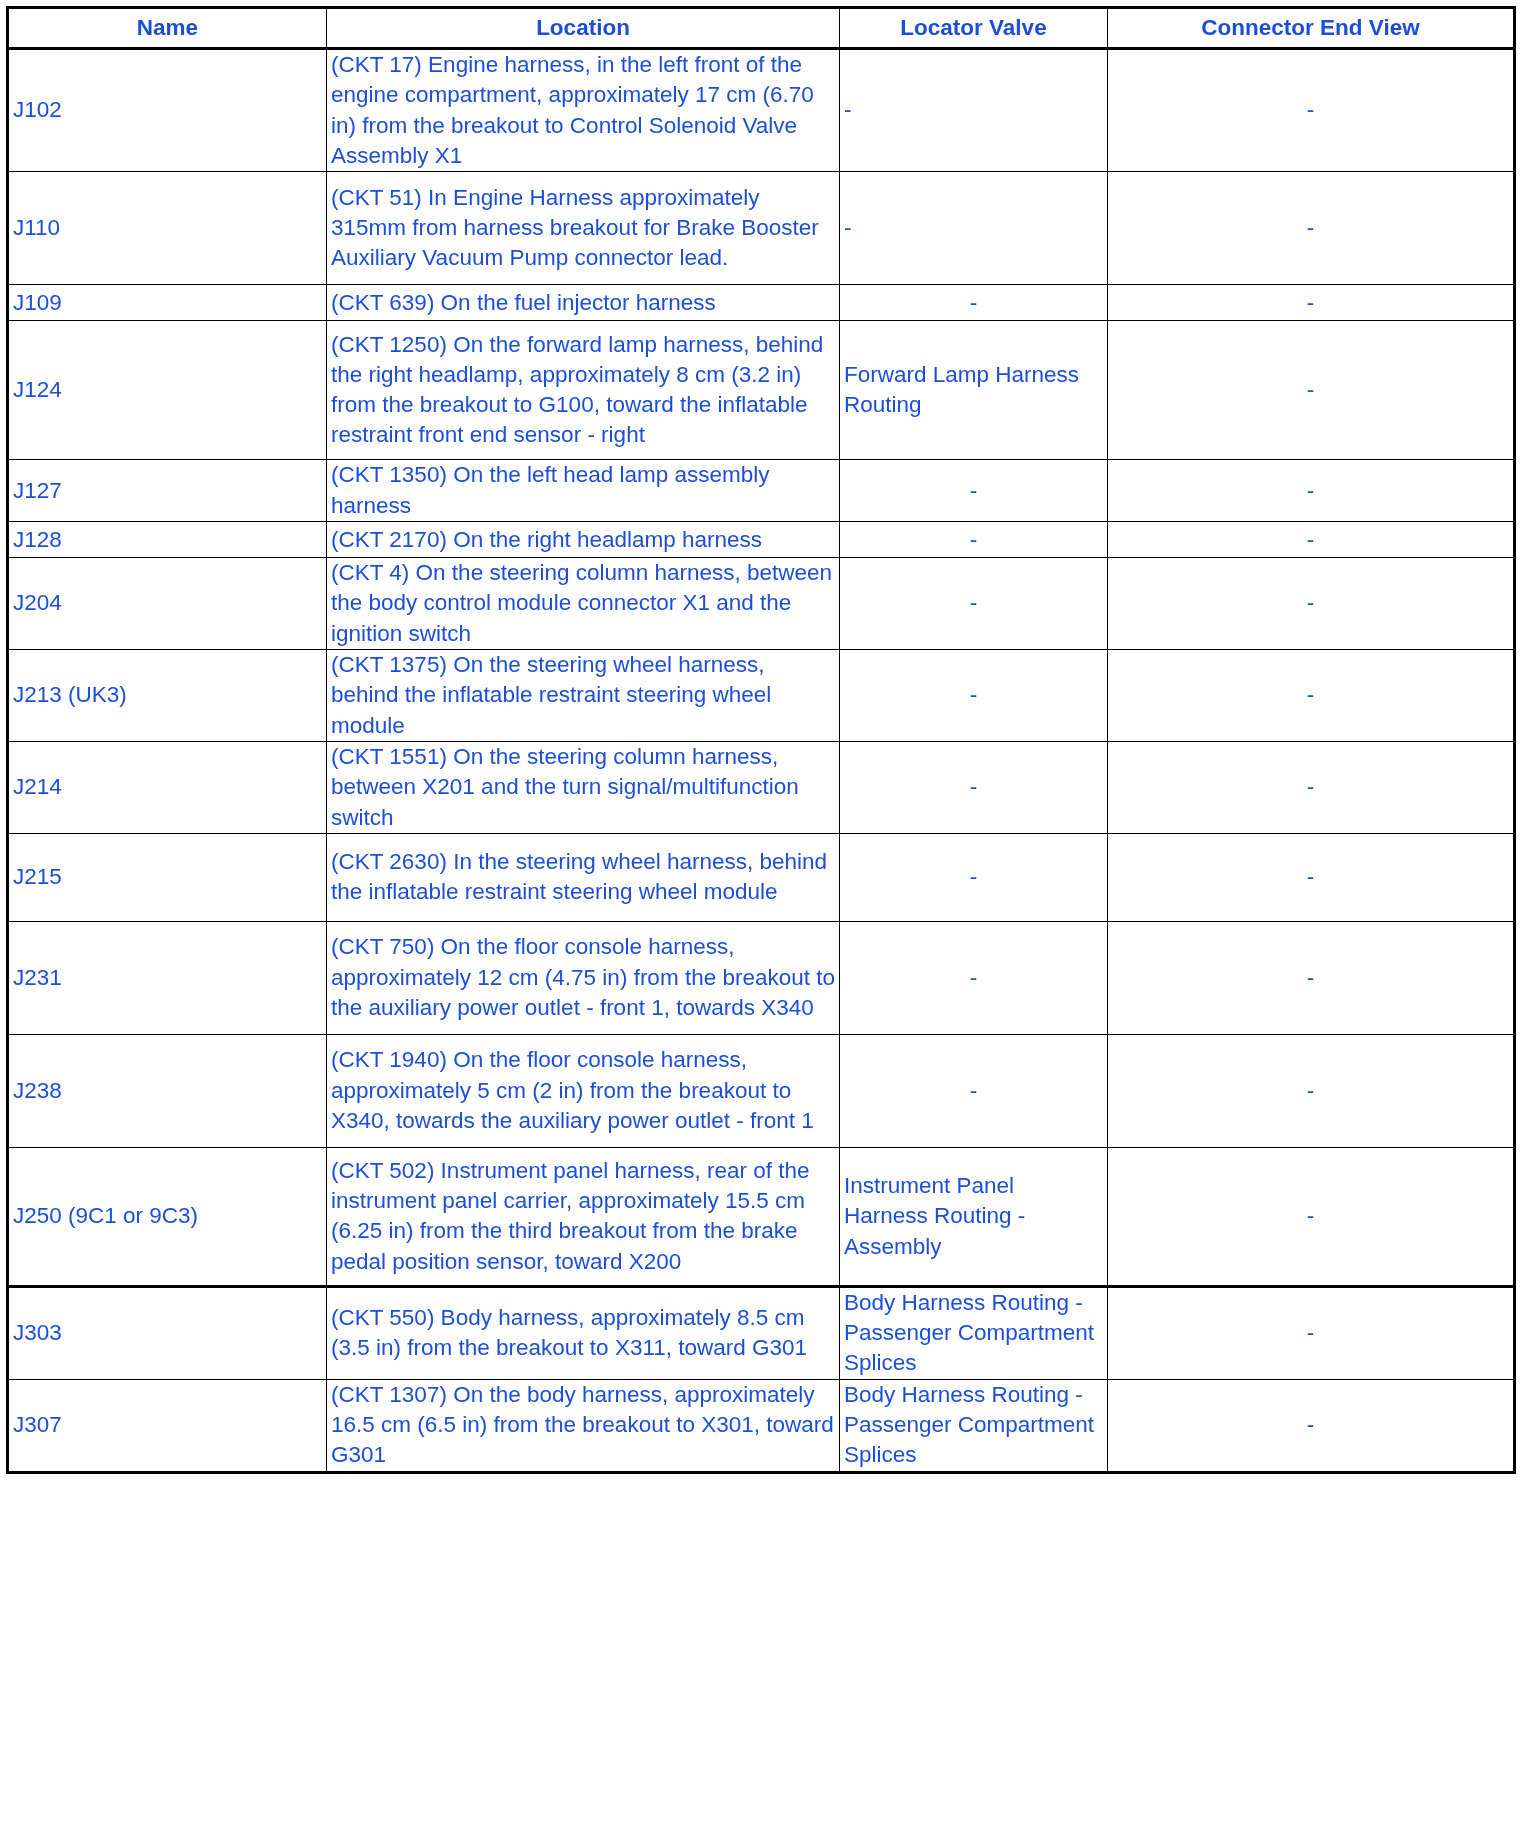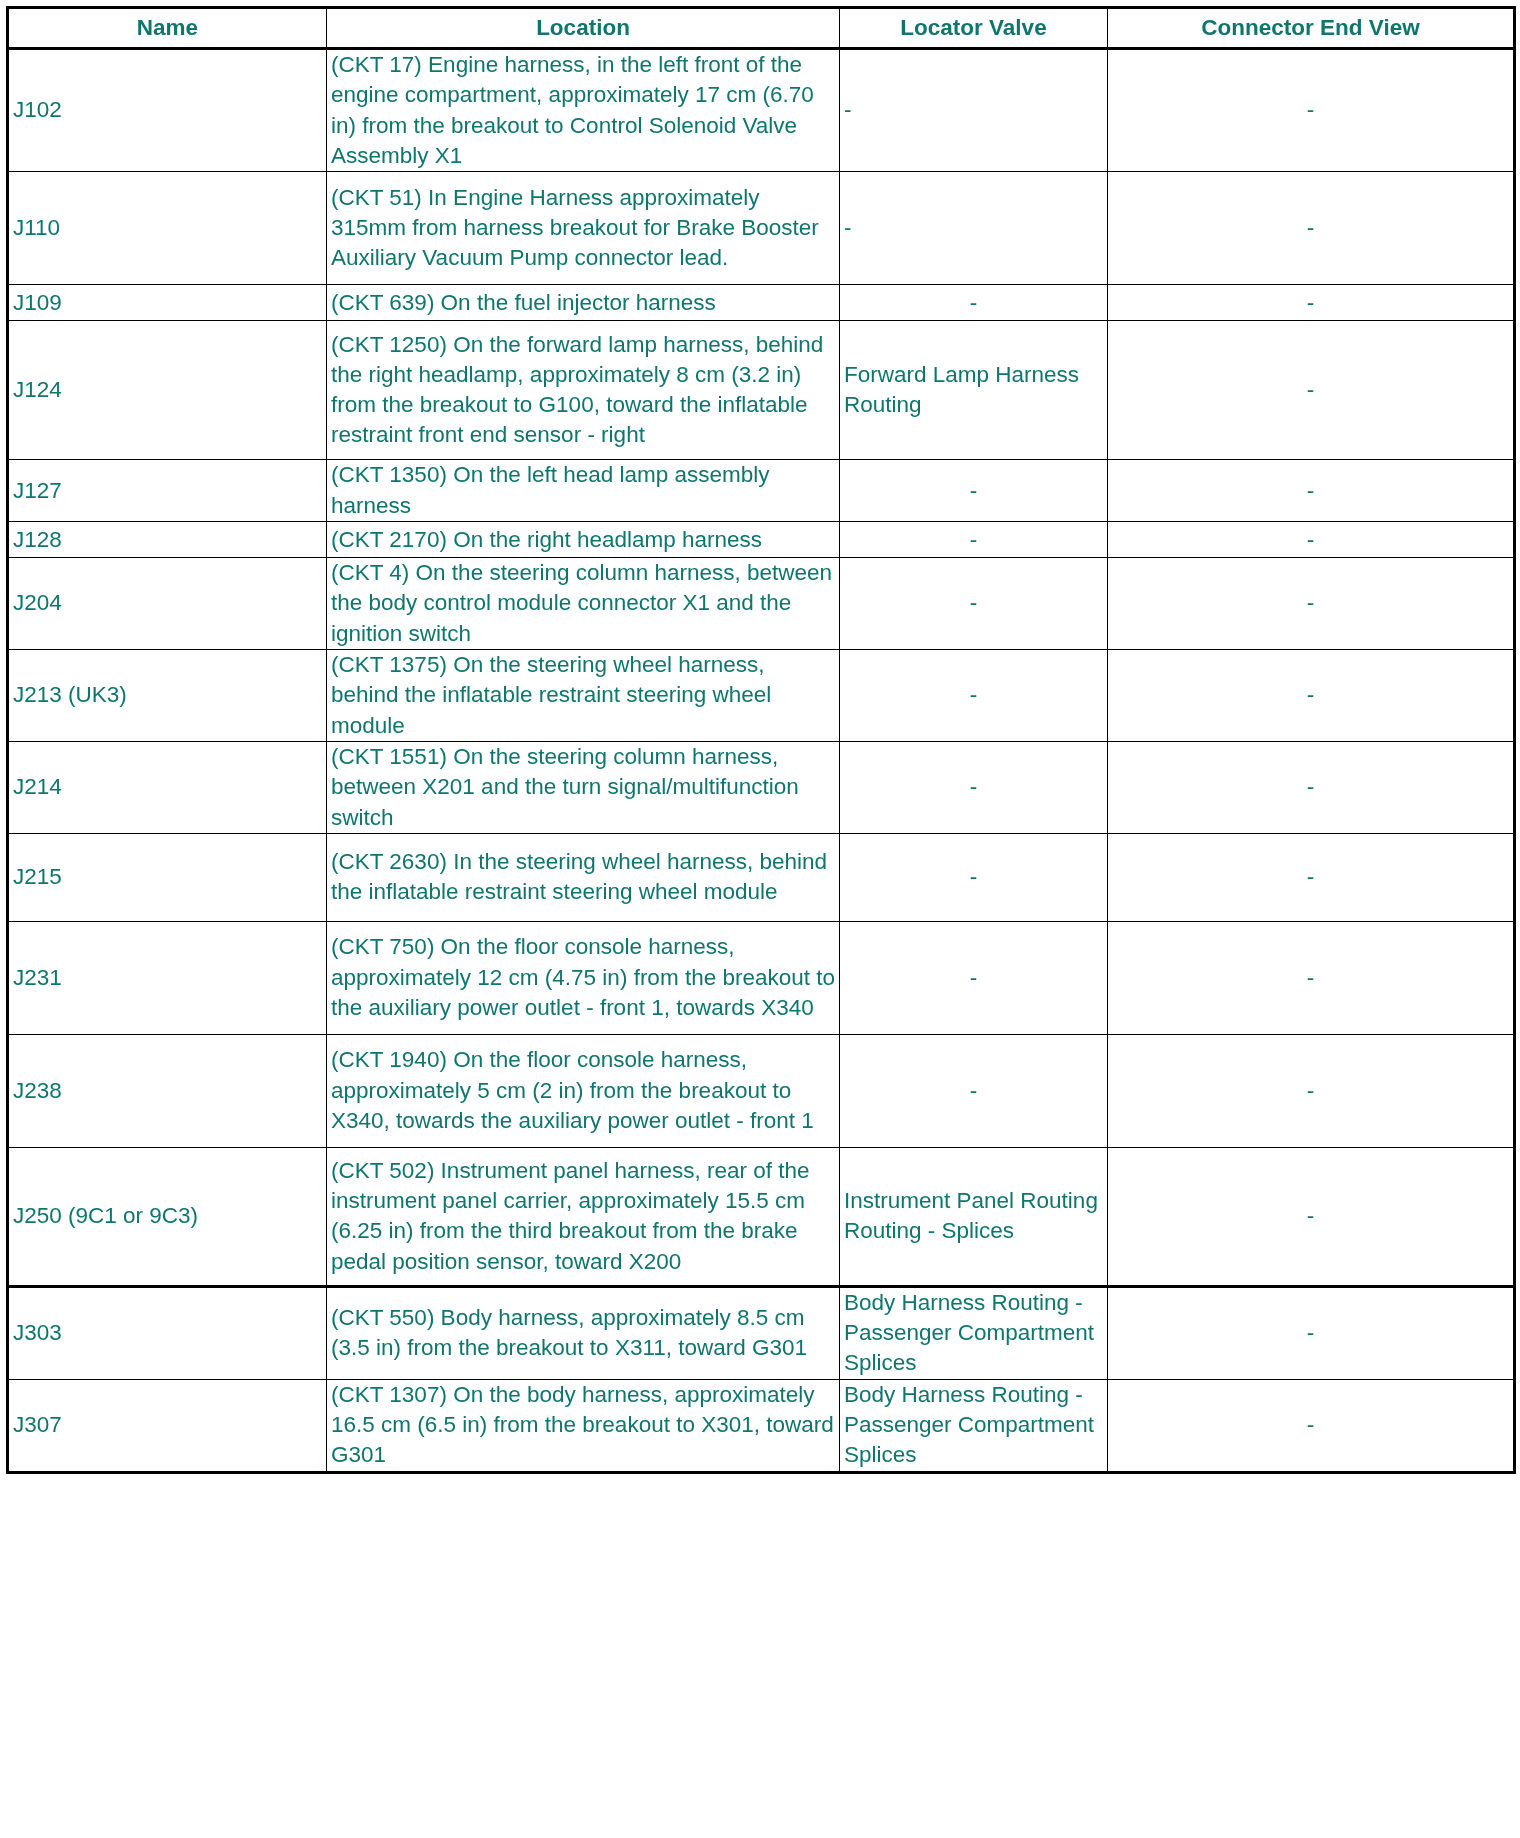--- a/index.html
+++ b/index.html
@@ -5,21 +5,21 @@
   html, body { margin: 0; padding: 0; background: #ffffff; }
   body { width: 1520px; height: 1838px; overflow: hidden; }
   table {
     position: absolute; left: 6px; top: 6px;
     width: 1507px;
     border-collapse: collapse;
     border: 3px solid #000;
     font-family: "Liberation Sans", sans-serif;
     font-size: 22.5px;
     line-height: 30.3px;
-    color: #0f766e;
+    color: #1d4ed8;
     table-layout: fixed;
   }
   th, td {
     border: 1.5px solid #000;
     padding: 0 4px;
     vertical-align: middle;
   }
   th {
     font-weight: bold;
     text-align: center;
@@ -121,21 +121,21 @@
     </tr>
     <tr style="height:113px">
       <td>J238</td>
       <td>(CKT 1940) On the floor console harness, approximately 5 cm (2 in) from the breakout to X340, towards the auxiliary power outlet - front 1</td>
       <td class="center">-</td>
       <td class="center">-</td>
     </tr>
     <tr style="height:139px">
       <td>J250 (9C1 or 9C3)</td>
       <td>(CKT 502) Instrument panel harness, rear of the instrument panel carrier, approximately 15.5 cm (6.25 in) from the third breakout from the brake pedal position sensor, toward X200</td>
-      <td class="left">Instrument Panel Routing Routing - Splices</td>
+      <td class="left">Instrument Panel Harness Routing - Assembly</td>
       <td class="center">-</td>
     </tr>
     <tr class="thick-top" style="height:88px">
       <td>J303</td>
       <td>(CKT 550) Body harness, approximately 8.5 cm (3.5 in) from the breakout to X311, toward G301</td>
       <td class="left">Body Harness Routing - Passenger Compartment Splices</td>
       <td class="center">-</td>
     </tr>
     <tr style="height:88px">
       <td>J307</td>

